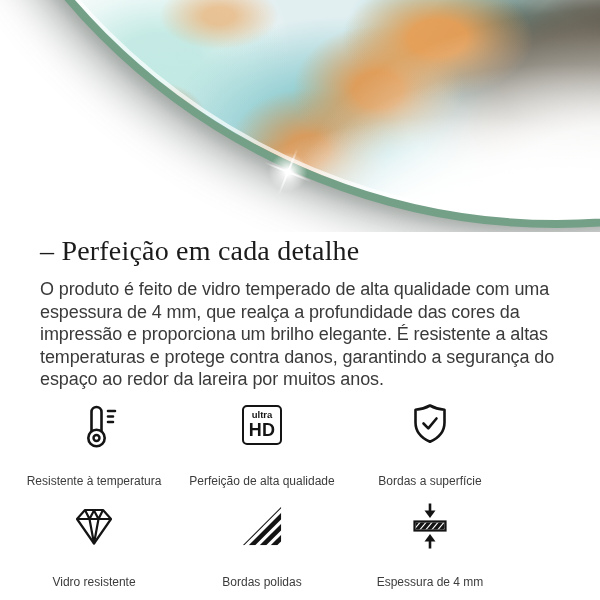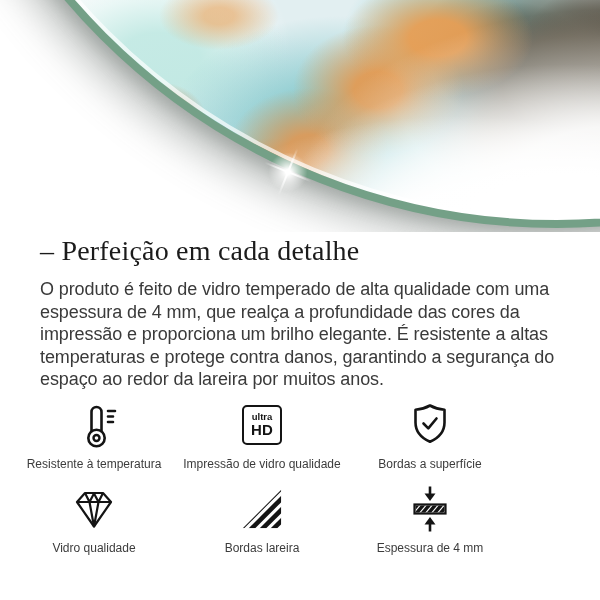--- a/index.html
+++ b/index.html
@@ -64,30 +64,30 @@
     font-size: 18px; line-height: 22.5px; letter-spacing: -0.1px; color: #3a3a3a;
   }
 
   
   .features {
     margin: 10px 0 0 10px; display: grid;
     grid-template-columns: repeat(3, 168px); row-gap: 14px;
   }
   .feature { display: flex; flex-direction: column; align-items: center; }
   .icon-box { height: 48px; display: flex; align-items: center; justify-content: center; }
-  .feature-label { margin-top: 8px; font-size: 12px; color: #3c3c3c; white-space: nowrap; }
+  .feature-label { margin-top: 25px; font-size: 12px; color: #3c3c3c; white-space: nowrap; }
   .icon-box svg { display: block; }
 
   .uhd-box {
     width: 40px; height: 40px; border: 2.5px solid #141414; border-radius: 5px;
     display: flex; flex-direction: column; align-items: center; justify-content: center;
     color: #141414; line-height: 1;
   }
   .uhd-ultra { font-size: 9.5px; font-weight: 600; }
-  .uhd-hd { font-size: 15px; font-weight: 800; margin-top: 1px; letter-spacing: 0.2px; text-align: center; }
+  .uhd-hd { font-size: 18px; font-weight: 800; margin-top: 1px; letter-spacing: 0.2px; text-align: center; }
 </style>
 </head>
 <body>
 
 <div class="hero">
   <div class="glass-disc"></div>
   <div class="sparkle"></div>
 </div>
 
 <div class="content">
@@ -111,62 +111,62 @@
     <div class="feature-label">Resistente à temperatura</div>
   </div>
 
   <div class="feature">
     <div class="icon-box">
       <div class="uhd-box">
         <span class="uhd-ultra">ultra</span>
         <span class="uhd-hd">HD</span>
       </div>
     </div>
-    <div class="feature-label">Impressão de vidro qualidade</div>
+    <div class="feature-label">Perfeição de alta qualidade</div>
   </div>
 
   <div class="feature">
     <div class="icon-box">
       <svg width="48" height="48" viewBox="0 0 48 48" fill="none" stroke="#141414" stroke-width="2.6" stroke-linejoin="round">
         <path d="M24 4.5 C28.5 7 33.5 8.3 38.5 8.8 V21.5 C38.5 30.5 32.5 37 24 40.8 C15.5 37 9.5 30.5 9.5 21.5 V8.8 C14.5 8.3 19.5 7 24 4.5 Z"></path>
         <path d="M17.5 22.5 l4.8 4.8 L30.5 17.5" stroke-linecap="round"></path>
       </svg>
     </div>
     <div class="feature-label">Bordas a superfície</div>
   </div>
 
   <div class="feature">
     <div class="icon-box">
       <svg width="48" height="48" viewBox="0 0 48 48" fill="none" stroke="#141414" stroke-width="2.2" stroke-linejoin="round">
         <path d="M15 8 H33 L41 17 L24 41.5 L7 17 Z"></path>
         <path d="M7 17 H41 M15 8 L19.5 17 M24 8.5 L19.5 17 M24 8.5 L28.5 17 M33 8 L28.5 17 M19.5 17 L24 41.5 M28.5 17 L24 41.5"></path>
       </svg>
     </div>
-    <div class="feature-label">Vidro qualidade</div>
+    <div class="feature-label">Vidro resistente</div>
   </div>
 
   <div class="feature">
     <div class="icon-box">
       <svg width="44" height="44" viewBox="0 0 48 48">
         <defs>
             <clipPath id="tribp">
               <polygon points="3,45 45,45 45,3"></polygon>
             </clipPath>
           </defs>
         <g clip-path="url(#tribp)" stroke="#141414" stroke-width="5">
           <line x1="-26" y1="48" x2="22" y2="0"></line>
           <line x1="-14" y1="48" x2="34" y2="0"></line>
           <line x1="-2" y1="48" x2="46" y2="0"></line>
           <line x1="10" y1="48" x2="58" y2="0"></line>
           <line x1="22" y1="48" x2="70" y2="0"></line>
           <line x1="34" y1="48" x2="82" y2="0"></line>
         </g>
       </svg>
     </div>
-    <div class="feature-label">Bordas lareira</div>
+    <div class="feature-label">Bordas polidas</div>
   </div>
 
   <div class="feature">
     <div class="icon-box">
       <svg width="48" height="48" viewBox="0 0 48 48">
         <line x1="24" y1="1.5" x2="24" y2="9" stroke="#141414" stroke-width="2.6"></line>
         <polygon points="18.5,8.5 29.5,8.5 24,16" fill="#141414"></polygon>
         <defs>
             <clipPath id="barclip">
               <rect x="9.5" y="20.5" width="29" height="7"></rect>

